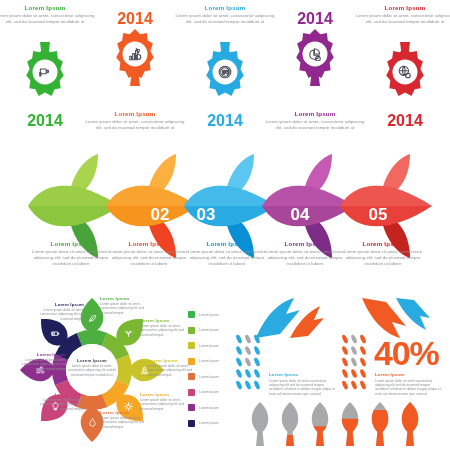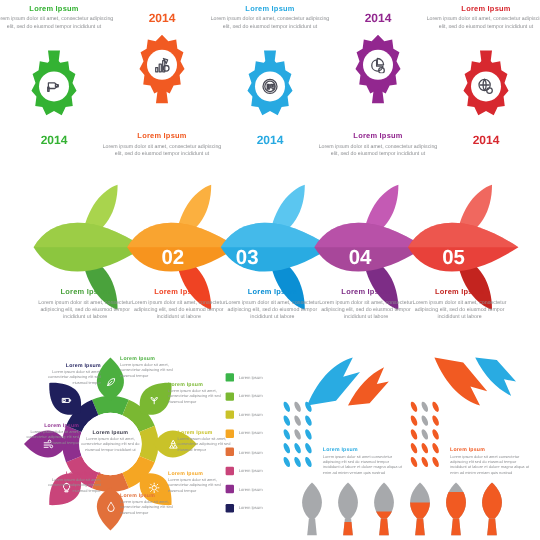--- a/index.html
+++ b/index.html
@@ -11,21 +11,21 @@
   }
   #canvas { position: relative; width: 450px; height: 450px; background: #fff; }
 
   .hdr { font-weight: bold; letter-spacing: .2px; }
   .body-txt { color: #8d8f92; line-height: 1.32; }
 
   
   #sec-gear { position: absolute; left: 0; top: 0; width: 450px; height: 148px; }
   .gear-col { position: absolute; top: 0; width: 90px; height: 148px; }
   .gear-year { position: absolute; left: 0; width: 90px; text-align: center;
-               font-size: 10px; font-weight: bold; }
+               font-size: 16px; font-weight: bold; }
   .gear-text { position: absolute; left: -6px; width: 102px; text-align: center; }
   .gear-text .hdr { font-size: 6.2px; margin-bottom: 2px; }
   .gear-text .body-txt { font-size: 4.4px; }
 
   
   #sec-arrow { position: absolute; left: 0; top: 148px; width: 450px; height: 142px; }
   #arrow-svg { position: absolute; left: 0; top: 0; }
   .arrow-num { position: absolute; color: #fff; font-weight: bold; font-size: 17px;
                text-align: center; width: 60px; top: 57px; }
   .arrow-cap { position: absolute; top: 92px; width: 82px; text-align: center; }
@@ -227,21 +227,21 @@
           C354 34, 386 28, 432 58
           C386 88, 354 82, 340 58 Z" fill="#e8413a"></path>
           <path d="M340 58
           C354 34, 386 28, 432 58 Z" fill="#f0685f" opacity="0.55"></path>
         </g>
       </svg>
       <div class="arrow-cap" style="left: 30px;">
         <div class="hdr" style="color: rgb(74, 162, 60);">Lorem Ipsum</div>
         <div class="body-txt">Lorem ipsum dolor sit amet, consectetur adipiscing elit, sed do eiusmod tempor incididunt ut labore</div>
       </div>
-      <div class="arrow-num" style="left: 114px; text-align: center;">02</div>
+      <div class="arrow-num" style="left: 130px; text-align: center;">02</div>
       <div class="arrow-cap" style="left: 108px;">
         <div class="hdr" style="color: rgb(239, 67, 35);">Lorem Ipsum</div>
         <div class="body-txt">Lorem ipsum dolor sit amet, consectetur adipiscing elit, sed do eiusmod tempor incididunt ut labore</div>
       </div>
       <div class="arrow-num" style="left: 176px;">03</div>
       <div class="arrow-cap" style="left: 186px;">
         <div class="hdr" style="color: rgb(11, 143, 212);">Lorem Ipsum</div>
         <div class="body-txt">Lorem ipsum dolor sit amet, consectetur adipiscing elit, sed do eiusmod tempor incididunt ut labore</div>
       </div>
       <div class="arrow-num" style="left: 270px;">04</div>
@@ -530,20 +530,21 @@
           <ellipse cx="5" cy="28" rx="2.1" ry="4.6" fill="#f15a22" transform="rotate(-25 5 28)"></ellipse>
           <ellipse cx="14" cy="28" rx="2.1" ry="4.6" fill="#a7a9ac" transform="rotate(-25 14 28)"></ellipse>
           <ellipse cx="23" cy="28" rx="2.1" ry="4.6" fill="#f15a22" transform="rotate(-25 23 28)"></ellipse>
           <ellipse cx="5" cy="39.5" rx="2.1" ry="4.6" fill="#f15a22" transform="rotate(-25 5 39.5)"></ellipse>
           <ellipse cx="14" cy="39.5" rx="2.1" ry="4.6" fill="#f15a22" transform="rotate(-25 14 39.5)"></ellipse>
           <ellipse cx="23" cy="39.5" rx="2.1" ry="4.6" fill="#f15a22" transform="rotate(-25 23 39.5)"></ellipse>
           <ellipse cx="5" cy="51" rx="2.1" ry="4.6" fill="#f15a22" transform="rotate(-25 5 51)"></ellipse>
           <ellipse cx="14" cy="51" rx="2.1" ry="4.6" fill="#f15a22" transform="rotate(-25 14 51)"></ellipse>
           <ellipse cx="23" cy="51" rx="2.1" ry="4.6" fill="#f15a22" transform="rotate(-25 23 51)"></ellipse>
         </svg>
+        <div class="pct" style="color: rgb(241, 90, 34);">40%</div>
         <div class="stat-cap">
           <div class="hdr" style="color: rgb(241, 90, 34);">Lorem Ipsum</div>
           <div class="body-txt">Lorem ipsum dolor sit amet consectetur adipiscing elit sed do eiusmod tempor incididunt ut labore et dolore magna aliqua ut enim ad minim veniam quis nostrud</div>
         </div>
       </div>
     </div>
 
 <div class="petal-cap" style="left: 100px; top: 296px; text-align: left;">
       <div class="hdr" style="color: rgb(76, 175, 63);">Lorem Ipsum</div>
       <div class="body-txt">Lorem ipsum dolor sit amet, consectetur adipiscing elit sed eiusmod tempor</div>

